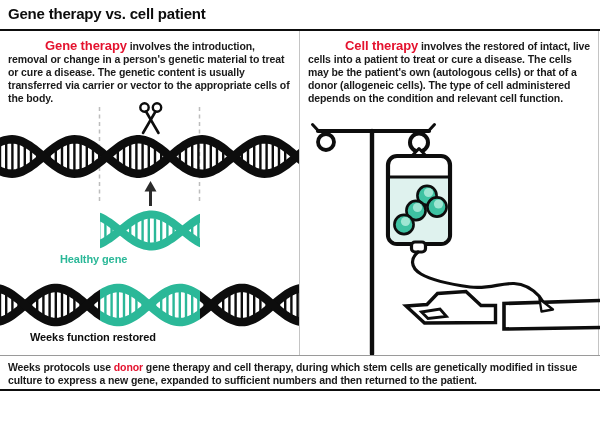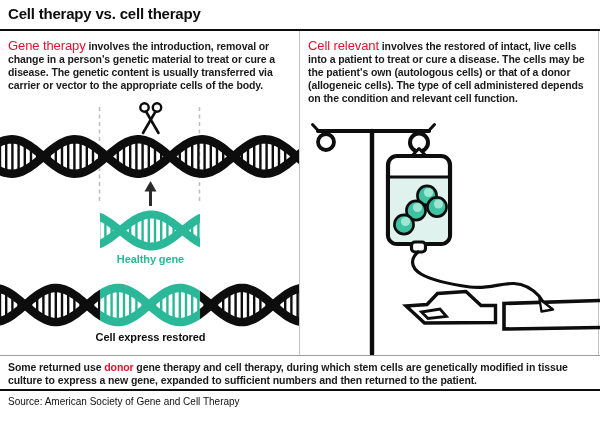--- a/index.html
+++ b/index.html
@@ -13,53 +13,53 @@
   }
   .top-rule{position:absolute;left:0;top:29px;width:600px;height:2px;background:#0d0d0d;}
   .right-edge{position:absolute;left:598px;top:31px;width:1px;height:324px;background:#c4c4c4;}
   .divider{position:absolute;left:299px;top:31px;width:1px;height:324px;background:#c4c4c4;}
   .panel-text{
     position:absolute;top:39px;font-size:10.5px;font-weight:700;line-height:13px;
     letter-spacing:-0.1px;color:#1a1a1a;
   }
   .panel-text.left{left:8px;width:283px;}
   .panel-text.right{left:308px;width:285px;}
-  .panel-heading{font-size:13px;font-weight:400;}
+  .panel-heading{font-size:13px;font-weight:700;margin-left:37px;}
   .illo{position:absolute;display:block;}
   #left-illo{left:0;top:96px;}
   #right-illo{left:300px;top:96px;}
-  .dna-label{position:absolute;text-align:center;font-size:11px;font-weight:700;letter-spacing:-0.1px;}
+  .dna-label{position:absolute;font-size:11px;font-weight:700;letter-spacing:-0.1px;}
   .label-healthy{left:60px;top:253px;width:181px;}
   .label-restored{left:30px;top:331px;width:241px;color:#0d0d0d;}
   .footer-note{
     position:absolute;left:0;top:355px;width:600px;height:36px;box-sizing:border-box;
     border-top:1px solid #9a9a9a;border-bottom:2.5px solid #0d0d0d;
     padding:5px 8px 0 8px;font-size:10.5px;font-weight:700;line-height:13px;
     letter-spacing:-0.1px;color:#1a1a1a;background:#fff;
   }
   .credits{
     position:absolute;left:8px;top:395px;font-size:10px;font-weight:400;
     line-height:13px;color:#111;
   }
 </style>
 </head>
 <body>
 
-<div class="page-title">Cell therapy vs. cell therapy</div>
+<div class="page-title">Gene therapy vs. cell patient</div>
 <div class="top-rule"></div>
 <div class="divider"></div>
 <div class="right-edge"></div>
 
 <div class="panel-text left">
   <span class="panel-heading accent" style="color: rgb(228, 18, 46);">Gene therapy</span>
   <span>involves the introduction, removal or change in a person's genetic material to treat or cure a disease. The genetic content is usually transferred via carrier or vector to the appropriate cells of the body.</span>
 </div>
 
 <div class="panel-text right">
-  <span class="panel-heading accent" style="color: rgb(228, 18, 46);">Cell relevant</span>
+  <span class="panel-heading accent" style="color: rgb(228, 18, 46);">Cell therapy</span>
   <span>involves the restored of intact, live cells into a patient to treat or cure a disease. The cells may be the patient's own (autologous cells) or that of a donor (allogeneic cells). The type of cell administered depends on the condition and relevant cell function.</span>
 </div>
 
 <svg id="left-illo" class="illo" width="299" height="254" viewBox="0 96 299 254">
   <g stroke="#bdbdbd" stroke-width="1.5" stroke-dasharray="4 3.5" fill="none">
     <line x1="99.5" y1="107" x2="99.5" y2="203"></line>
     <line x1="199.5" y1="107" x2="199.5" y2="203"></line>
   </g>
   <g stroke="#0d0d0d" fill="none">
     <circle cx="144.5" cy="107.5" r="4.2" stroke-width="2.4"></circle>
@@ -221,21 +221,21 @@
       <line x1="285.2" y1="298.6" x2="285.2" y2="311.4" stroke="#0d0d0d" stroke-width="2.4"></line>
       <line x1="291.4" y1="294.8" x2="291.4" y2="315.2" stroke="#0d0d0d" stroke-width="2.4"></line>
       <line x1="297.6" y1="292.4" x2="297.6" y2="317.6" stroke="#0d0d0d" stroke-width="2.4"></line>
       <line x1="303.8" y1="291.5" x2="303.8" y2="318.5" stroke="#0d0d0d" stroke-width="2.4"></line>
   <path d="M192.0,291.0 L194.5,292.4 L197.0,293.9 L199.5,295.6 L202.0,297.5 L204.5,299.5 L207.0,301.6 L209.5,303.7 L212.0,305.9 L214.5,308.0 L217.0,310.1 L219.5,312.1 L222.0,314.0 L224.5,315.7 L227.0,317.3 L229.5,318.7 L232.0,319.9 L234.5,320.8 L237.0,321.5 L239.5,321.9 L242.0,322.0 L244.5,321.9 L247.0,321.5 L249.5,320.8 L252.0,319.9 L254.5,318.7 L257.0,317.3 L259.5,315.7 L262.0,314.0 L264.5,312.1 L267.0,310.1 L269.5,308.0 L272.0,305.9 L274.5,303.7 L277.0,301.6 L279.5,299.5 L282.0,297.5 L284.5,295.6 L287.0,293.9 L289.5,292.4 L292.0,291.0 L294.5,289.9 L297.0,289.1 L299.5,288.4 L302.0,288.1 L304.5,288.0 L307.0,288.2" fill="none" stroke="#0d0d0d" stroke-width="8.5"></path>
   <path d="M192.0,319.0 L194.5,317.6 L197.0,316.1 L199.5,314.4 L202.0,312.5 L204.5,310.5 L207.0,308.4 L209.5,306.3 L212.0,304.1 L214.5,302.0 L217.0,299.9 L219.5,297.9 L222.0,296.0 L224.5,294.3 L227.0,292.7 L229.5,291.3 L232.0,290.1 L234.5,289.2 L237.0,288.5 L239.5,288.1 L242.0,288.0 L244.5,288.1 L247.0,288.5 L249.5,289.2 L252.0,290.1 L254.5,291.3 L257.0,292.7 L259.5,294.3 L262.0,296.0 L264.5,297.9 L267.0,299.9 L269.5,302.0 L272.0,304.1 L274.5,306.3 L277.0,308.4 L279.5,310.5 L282.0,312.5 L284.5,314.4 L287.0,316.1 L289.5,317.6 L292.0,319.0 L294.5,320.1 L297.0,320.9 L299.5,321.6 L302.0,321.9 L304.5,322.0 L307.0,321.8" fill="none" stroke="#0d0d0d" stroke-width="8.5"></path>
     </g>
   </svg>
 
 <div class="dna-label label-healthy teal-text" style="color: rgb(43, 184, 152);">Healthy gene</div>
-<div class="dna-label label-restored">Cell express restored</div>
+<div class="dna-label label-restored">Weeks function restored</div>
 
 <svg id="right-illo" class="illo" width="300" height="260" viewBox="300 96 300 260">
   <g stroke="#0d0d0d" fill="none" stroke-linecap="round">
     <line x1="318" y1="131" x2="429" y2="131" stroke-width="4.2"></line>
     <line x1="319" y1="131.5" x2="312.5" y2="124.5" stroke-width="3"></line>
     <line x1="428" y1="131.5" x2="434.5" y2="124.5" stroke-width="3"></line>
     <circle cx="326" cy="142" r="8" stroke-width="3.8"></circle>
     <line x1="372" y1="131" x2="372" y2="354" stroke-width="4.4"></line>
     <circle cx="419" cy="142.5" r="9" stroke-width="4"></circle>
   </g>
@@ -262,20 +262,19 @@
   <g stroke="#0d0d0d">
     <path d="M600,300.5 L504,303.5 L504,329 L600,327.5" fill="none" stroke-width="3.6"></path>
     <path d="M406,306 L427,304.5 L437.5,293.5 L466,291.5 L481,305.5 L495.5,305.5 L495.5,322.5 L424.5,323 Z" fill="#ffffff" stroke-width="3.4"></path>
     <path d="M421.5,312 L440,309 L446.5,316.5 L428,318.5 Z" fill="#ffffff" stroke-width="2.8"></path>
   </g>
   <path d="M418,252 C411,258 409.5,267 421,274 C433,281 452,284.5 470,287 C488,289.5 500,283 514,283.5 C524,284 533,289.5 539,296 L544,303.5" fill="none" stroke="#0d0d0d" stroke-width="3.2" stroke-linecap="round"></path>
   <path d="M539.5,299 L553,309.5 L541.5,311.5 Z" fill="#ffffff" stroke="#0d0d0d" stroke-width="2.3" stroke-linejoin="round"></path>
 </svg>
 
 <div class="footer-note">
-  <span>Some returned use</span>
+  <span>Weeks protocols use</span>
   <span class="accent" style="color: rgb(228, 18, 46);">donor</span>
   <span>gene therapy and cell therapy, during which stem cells are genetically modified in tissue culture to express a new gene, expanded to sufficient numbers and then returned to the patient.</span>
 </div>
 
 <div class="credits">
-  <div>Source: American Society of Gene and Cell Therapy</div>
 </div>
 
 </body></html>

